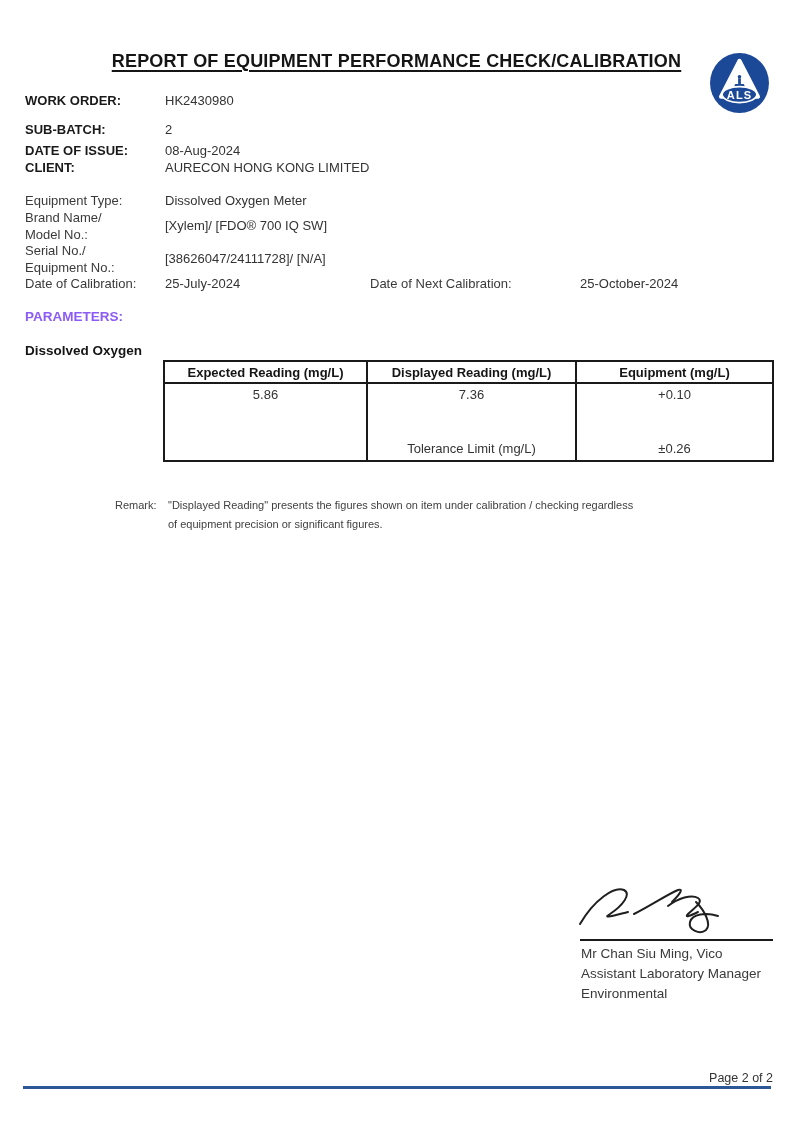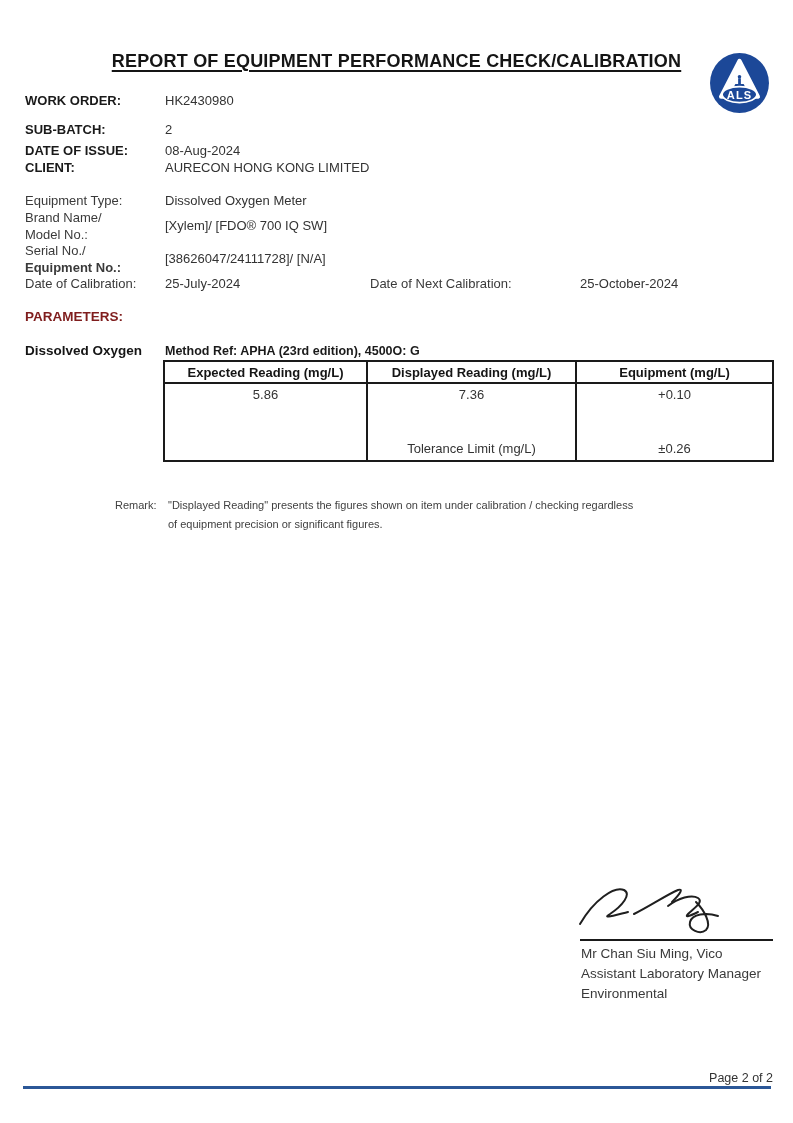--- a/index.html
+++ b/index.html
@@ -12,21 +12,21 @@
   .doc-title { top:51px; left:0; width:793px; text-align:center;
     font-size:18px; font-weight:bold; color:#151515; letter-spacing:0.2px; }
   .doc-title span { text-decoration:underline; text-underline-offset:3px; text-decoration-thickness:2px; }
 
   .logo-wrap { top:53px; left:710px; width:59px; height:60px; }
 
   .lbl  { font-weight:bold; font-size:13px; color:#1a1a1a; }
   .val  { font-size:13px; color:#333; }
   .eq-lbl { font-size:13px; color:#3a3a3a; }
 
-  .params-head { top:309px; left:25px; font-weight:bold; font-size:13.5px; color:#7f1d1d; }
+  .params-head { top:309px; left:25px; font-weight:bold; font-size:13.5px; color:#8b5cf6; }
   .param-name  { top:343px; left:25px; font-weight:bold; font-size:13.5px; color:#151515; }
   .method-ref  { top:344px; left:165px; font-weight:bold; font-size:12.5px; color:#1a1a1a; }
 
   table.cal { position:absolute; top:360px; left:163px; width:609px;
     border-collapse:collapse; table-layout:fixed; }
   table.cal th, table.cal td { border:2px solid #1a1a1a; padding:0;margin-top:17px; }
   table.cal th { height:22px; font-size:13px; font-weight:bold; color:#151515; text-align:center; }
   table.cal td { height:76px; vertical-align:top; }
   .cell-flex { display:flex; flex-direction:column; justify-content:space-between;
     align-items:center; height:76px; padding:3px 0 4px 0; }
@@ -80,31 +80,30 @@
   <div class="abs val" style="top:160px;left:165px;">AURECON HONG KONG LIMITED</div>
 
   <div class="abs eq-lbl" style="top:193px;left:25px;">Equipment Type:</div>
   <div class="abs val" style="top:193px;left:165px;">Dissolved Oxygen Meter</div>
 
   <div class="abs eq-lbl" style="top:210px;left:25px;">Brand Name/</div>
   <div class="abs eq-lbl" style="top:227px;left:25px;">Model No.:</div>
   <div class="abs val" style="top:218px;left:165px;">[Xylem]/ [FDO® 700 IQ SW]</div>
 
   <div class="abs eq-lbl" style="top:243px;left:25px;">Serial No./</div>
-  <div class="abs eq-lbl" style="top:260px;left:25px;font-weight:bold;">Equipment No.:</div>
+  <div class="abs eq-lbl" style="top:260px;left:25px;">Equipment No.:</div>
   <div class="abs val" style="top:251px;left:165px;">[38626047/24111728]/ [N/A]</div>
 
   <div class="abs eq-lbl" style="top:276px;left:25px;">Date of Calibration:</div>
   <div class="abs val" style="top:276px;left:165px;">25-July-2024</div>
   <div class="abs eq-lbl" style="top:276px;left:370px;">Date of Next Calibration:</div>
   <div class="abs val" style="top:276px;left:580px;">25-October-2024</div>
 
   <div class="abs params-head">PARAMETERS:</div>
   <div class="abs param-name">Dissolved Oxygen</div>
-  <div class="abs method-ref">Method Ref: APHA (23rd edition), 4500O: G</div>
 
   <table class="cal">
     <colgroup>
         <col style="width:203px">
         <col style="width:209px">
         <col style="width:197px">
       </colgroup>
     <thead>
       <tr>
         <th>Expected Reading (mg/L)</th>

